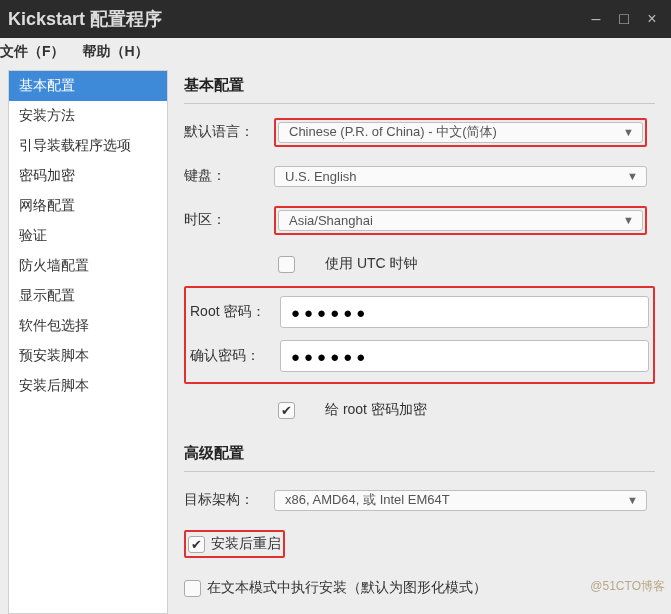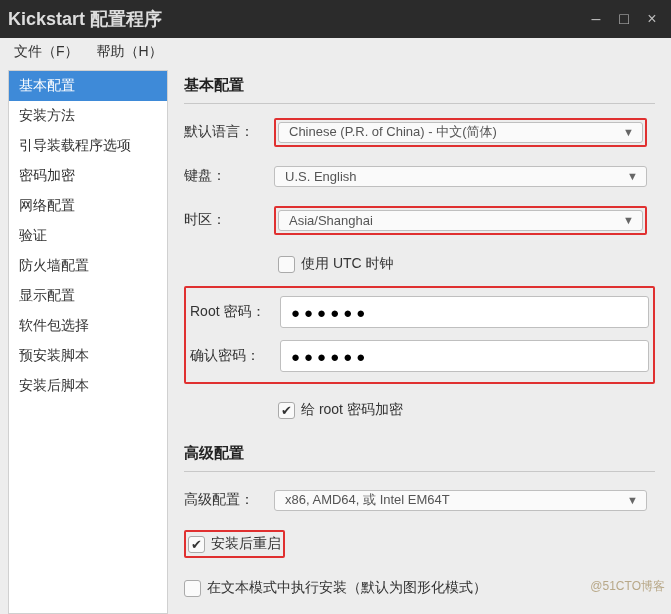--- a/index.html
+++ b/index.html
@@ -1,41 +1,41 @@
 <!DOCTYPE html>
 <html><head>
   <meta charset="utf-8">
   <style>
     * { margin: 0; padding: 0; box-sizing: border-box; font-family: "Microsoft YaHei", sans-serif; }
     body { width: 671px; height: 614px; background: #ededed; position: relative; }
     .titlebar { height: 38px; background: #2b2b2b; color: #ddd; display: flex; align-items: center; padding: 0 8px; }
     .title { flex: 1; text-align: left; font-size: 18px; font-weight: bold; }
     .win-btn { width: 22px; height: 22px; margin-left: 6px; display: flex; align-items: center; justify-content: center; color: #bbb; cursor: pointer; }
-    .menubar { height: 28px; background: #ededed; display: flex; align-items: center; padding: 0 14px; font-size: 14px; color: #333; }
+    .menubar { height: 28px; background: #ededed; display: flex; align-items: center; padding: 0 0; font-size: 14px; color: #333; font-weight: bold; }
     .menu-item { margin-right: 18px; cursor: pointer; }
     .content { display: flex; padding: 4px 8px 8px 8px; gap: 0; }
     .sidebar { width: 160px; background: #fff; border: 1px solid #d0d0d0; }
     .side-item { padding: 6px 10px; font-size: 14px; color: #333; cursor: pointer; }
     .side-item.selected { background: #3e8ad8; color: #fff; }
     .main { flex: 1; padding: 0 8px 0 16px; }
     .sect-title { font-weight: bold; font-size: 15px; margin: 6px 0 8px 0; color: #222; }
     .sect-divider { border-top: 1px solid #c8c8c8; margin-bottom: 10px; }
     .row { display: flex; align-items: center; margin-bottom: 8px; min-height: 36px; }
     .row-label { width: 90px; font-size: 14px; color: #333; }
     .row-ctrl { flex: 1; }
     .select { width: 100%; height: 21px; background: #fafafa; border: 1px solid #bfbfbf; border-radius: 3px; padding: 0 24px 0 10px; font-size: 13px; color: #555; position: relative; display: flex; align-items: center; }
     .select .caret { position: absolute; right: 8px; font-size: 11px; color: #666; }
     .input { width: 100%; height: 32px; background: #fff; border: 1px solid #bfbfbf; border-radius: 3px; padding: 0 10px; font-size: 15px; letter-spacing: 4px; display: flex; align-items: center; }
     .chk-row { display: flex; align-items: center; padding-left: 0; font-size: 14px; color: #333; }
     .chk { width: 17px; height: 17px; border: 1px solid #aaa; border-radius: 3px; background: #fafafa; margin-right: 6px; display: inline-flex; align-items: center; justify-content: center; font-size: 13px; color: #333; }
     .chk.checked::before { content: "✔"; }
     .hl-red { border: 2px solid #e03030; border-radius: 2px; }
     .pad2 { padding: 2px; }
     .watermark { position: absolute; bottom: 19px; right: 6px; font-size: 12px; color: #b8a888; }
-    .indent { padding-left: 4px; }
+    .indent { padding-left: 4px; gap: 24px; }
   </style>
 </head>
 <body>
 
 <div class="titlebar">
   <div class="title">Kickstart 配置程序</div>
   <div class="win-btn">–</div>
   <div class="win-btn">□</div>
   <div class="win-btn">×</div>
 </div>
@@ -129,21 +129,21 @@
       <div class="chk-row indent">
         <span class="chk checked"></span>
         <span>给 root 密码加密</span>
       </div>
     </div>
 
     <div class="sect-title">高级配置</div>
     <div class="sect-divider"></div>
 
     <div class="row">
-      <div class="row-label">高级配置：</div>
+      <div class="row-label">目标架构：</div>
       <div class="row-ctrl">
         <div class="select">
           <span>x86, AMD64, 或 Intel EM64T</span>
           <span class="caret">▼</span>
         </div>
       </div>
       <div style="width:8px"></div>
     </div>
 
     <div class="row" style="margin-bottom:8px">

